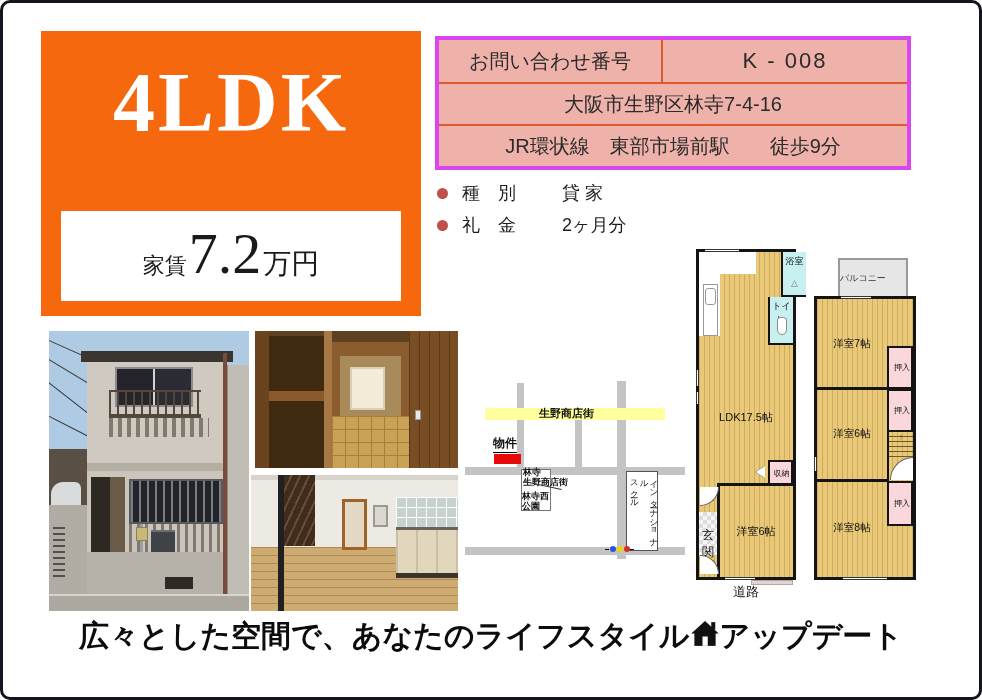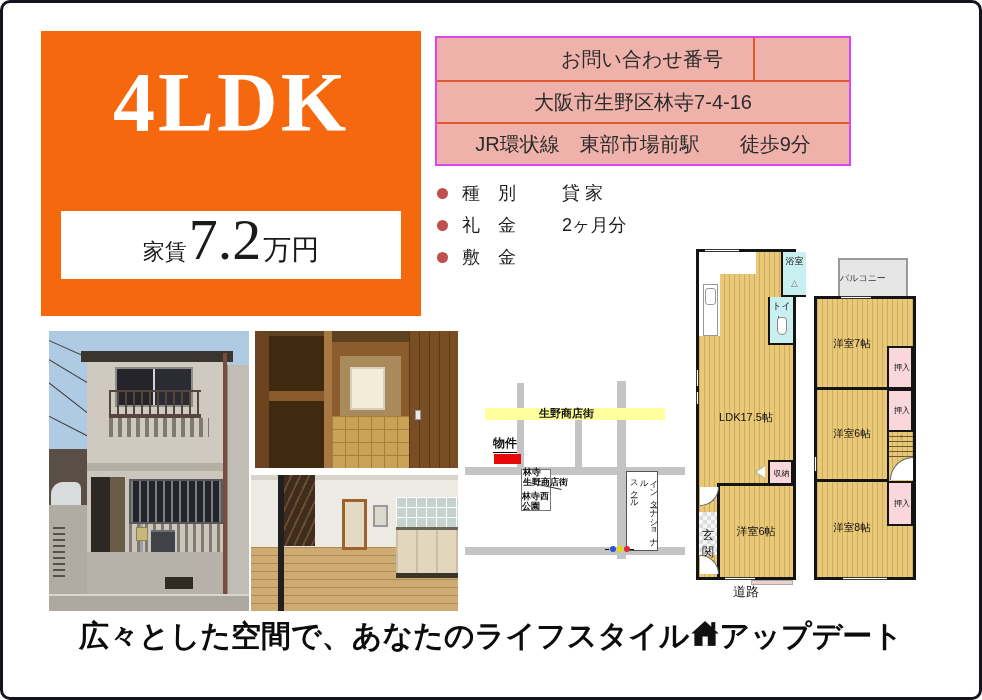--- a/index.html
+++ b/index.html
@@ -4,29 +4,29 @@
 <style>
   * { margin:0; padding:0; box-sizing:border-box; }
   body { background:#fff; font-family:"Liberation Sans", sans-serif; }
   .page { position:relative; width:982px; height:700px; background:#fff;
           border:3px solid #14141f; border-radius:10px; overflow:hidden; }
 
   
   .hero { position:absolute; left:38px; top:28px; width:380px; height:285px; background:#F6680E;font-family:Liberation Serif, serif; }
   .hero-title { position:absolute; left:0; top:30px; width:100%; text-align:center;
                 color:#fff; font-size:84px; font-weight:bold; letter-spacing:3px; line-height:1; }
-  .price-box { position:absolute; left:20px; top:180px; width:340px; height:68px; background:#fff;
-               display:flex; align-items:baseline; justify-content:center; }
+  .price-box { position:absolute; left:20px; top:180px; width:340px; height:90px; background:#fff;
+               display:flex; align-items:baseline; justify-content:center; padding-top:14px; }
   .price-label { font-size:22px; color:#1a1a1a; }
   .price-value { font-size:58px; color:#1a1a1a; line-height:1; margin:0 2px; }
   .price-unit  { font-size:28px; color:#1a1a1a; }
 
   
-  .info { position:absolute; left:432px; top:33px; width:416px; background:#EFB2AB;
-          border:2px solid #d946ef; }
+  .info { position:absolute; left:432px; top:33px; width:476px; background:#EFB2AB;
+          border:4px solid #d946ef; }
   .info-row { display:flex; height:42px; align-items:center; justify-content:center;
               font-size:20px; color:#2b2b2b; }
   .info-row + .info-row { border-top:2px solid #E2582E; }
   .cell-l { width:224px; height:100%; display:flex; align-items:center; justify-content:center;
             border-right:2px solid #E2582E; }
   .cell-r { flex:1; display:flex; align-items:center; justify-content:center;
             font-size:22px; letter-spacing:2px; }
 
   
   .details { position:absolute; left:434px; top:174px; width:260px; }
@@ -93,44 +93,40 @@
     <div class="price-box">
       <span class="price-label">家賃</span>
       <span class="price-value">7.2</span>
       <span class="price-unit">万円</span>
     </div>
   </div>
 
   <div class="info">
     <div class="info-row">
       <div class="cell-l">お問い合わせ番号</div>
+      <div class="cell-r">K - 008</div>
     </div>
     <div class="info-row">
       <span>大阪市生野区林寺7-4-16</span>
     </div>
     <div class="info-row">
       <span>JR環状線　東部市場前駅　　徒歩9分</span>
     </div>
   </div>
 
   <div class="details">
     <div class="detail-row">
       <span class="dot"></span>
       <span class="b-label">種　別</span>
       <span class="b-value">貸 家</span>
     </div>
     <div class="detail-row">
       <span class="dot"></span>
       <span class="b-label">礼　金</span>
       <span class="b-value">2ヶ月分</span>
-    </div>
-    <div class="detail-row">
-      <span class="dot"></span>
-      <span class="b-label">敷　金</span>
-      <span class="b-value"></span>
     </div>
   </div>
 
   <div class="photo" id="photo1">
     <div class="ph" style="left:0;top:0;width:100%;height:12%;background:#AFCBE3;"></div>
     <div class="ph" style="left:0;top:0;width:19%;height:58%;background:#AFCBE3;"></div>
     <div class="ph" style="left:-6%;top:6%;width:30%;height:1px;background:#444;transform:rotate(24deg);"></div>
     <div class="ph" style="left:-8%;top:14%;width:34%;height:1px;background:#444;transform:rotate(31deg);"></div>
     <div class="ph" style="left:-6%;top:24%;width:32%;height:1px;background:#333;transform:rotate(38deg);"></div>
     <div class="ph" style="left:-4%;top:34%;width:28%;height:1px;background:#333;transform:rotate(27deg);"></div>

